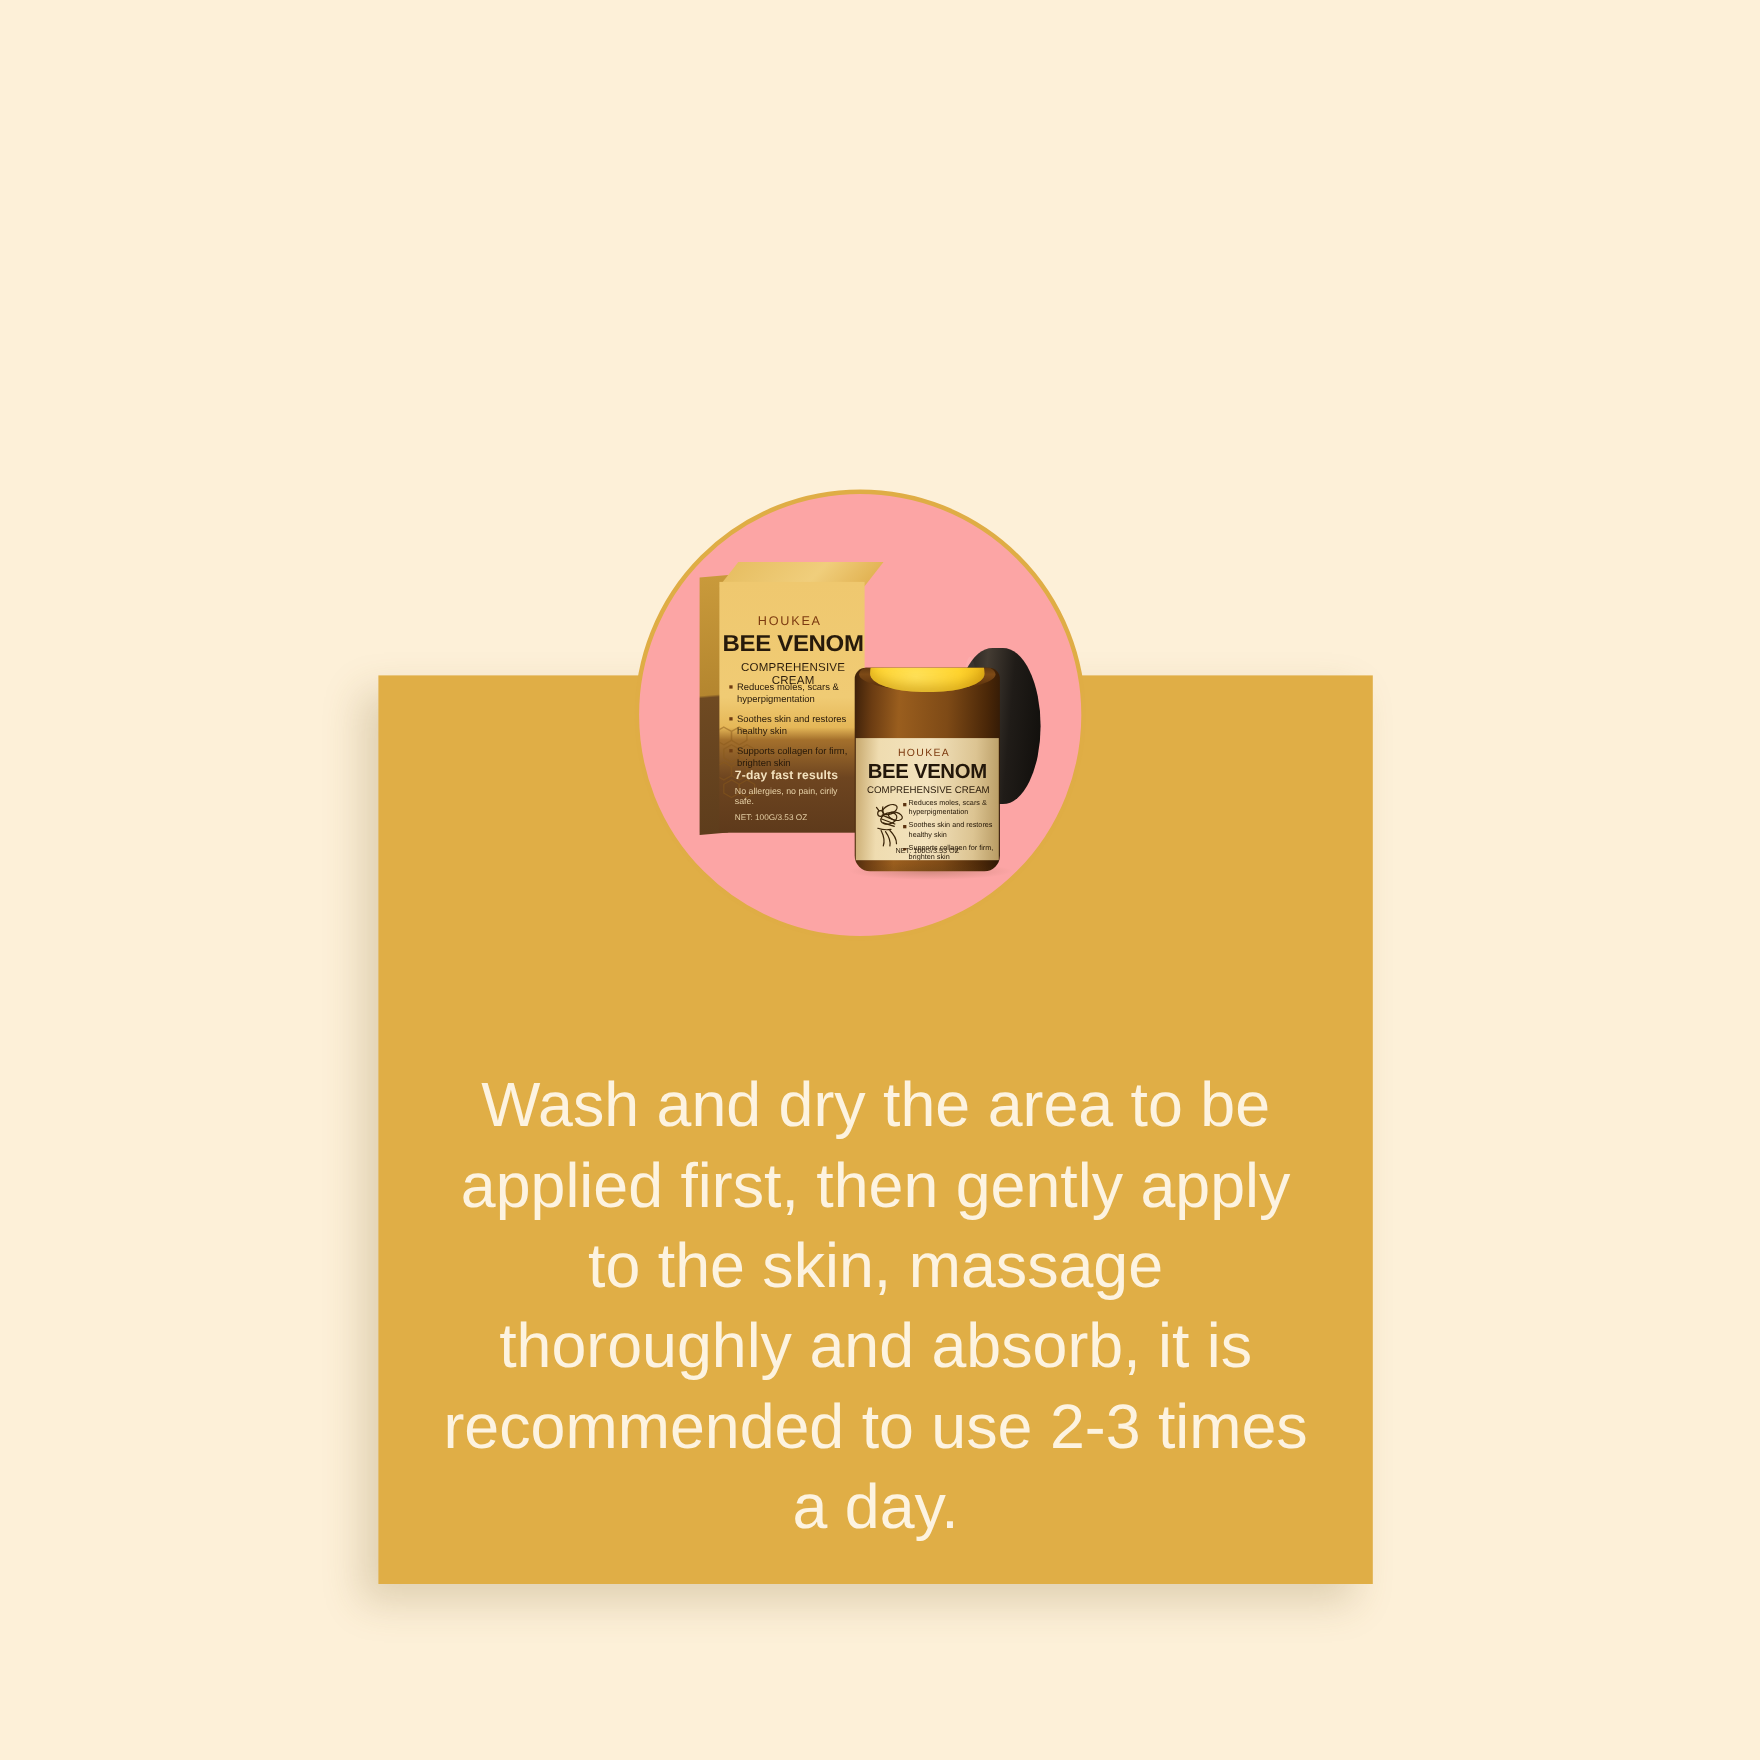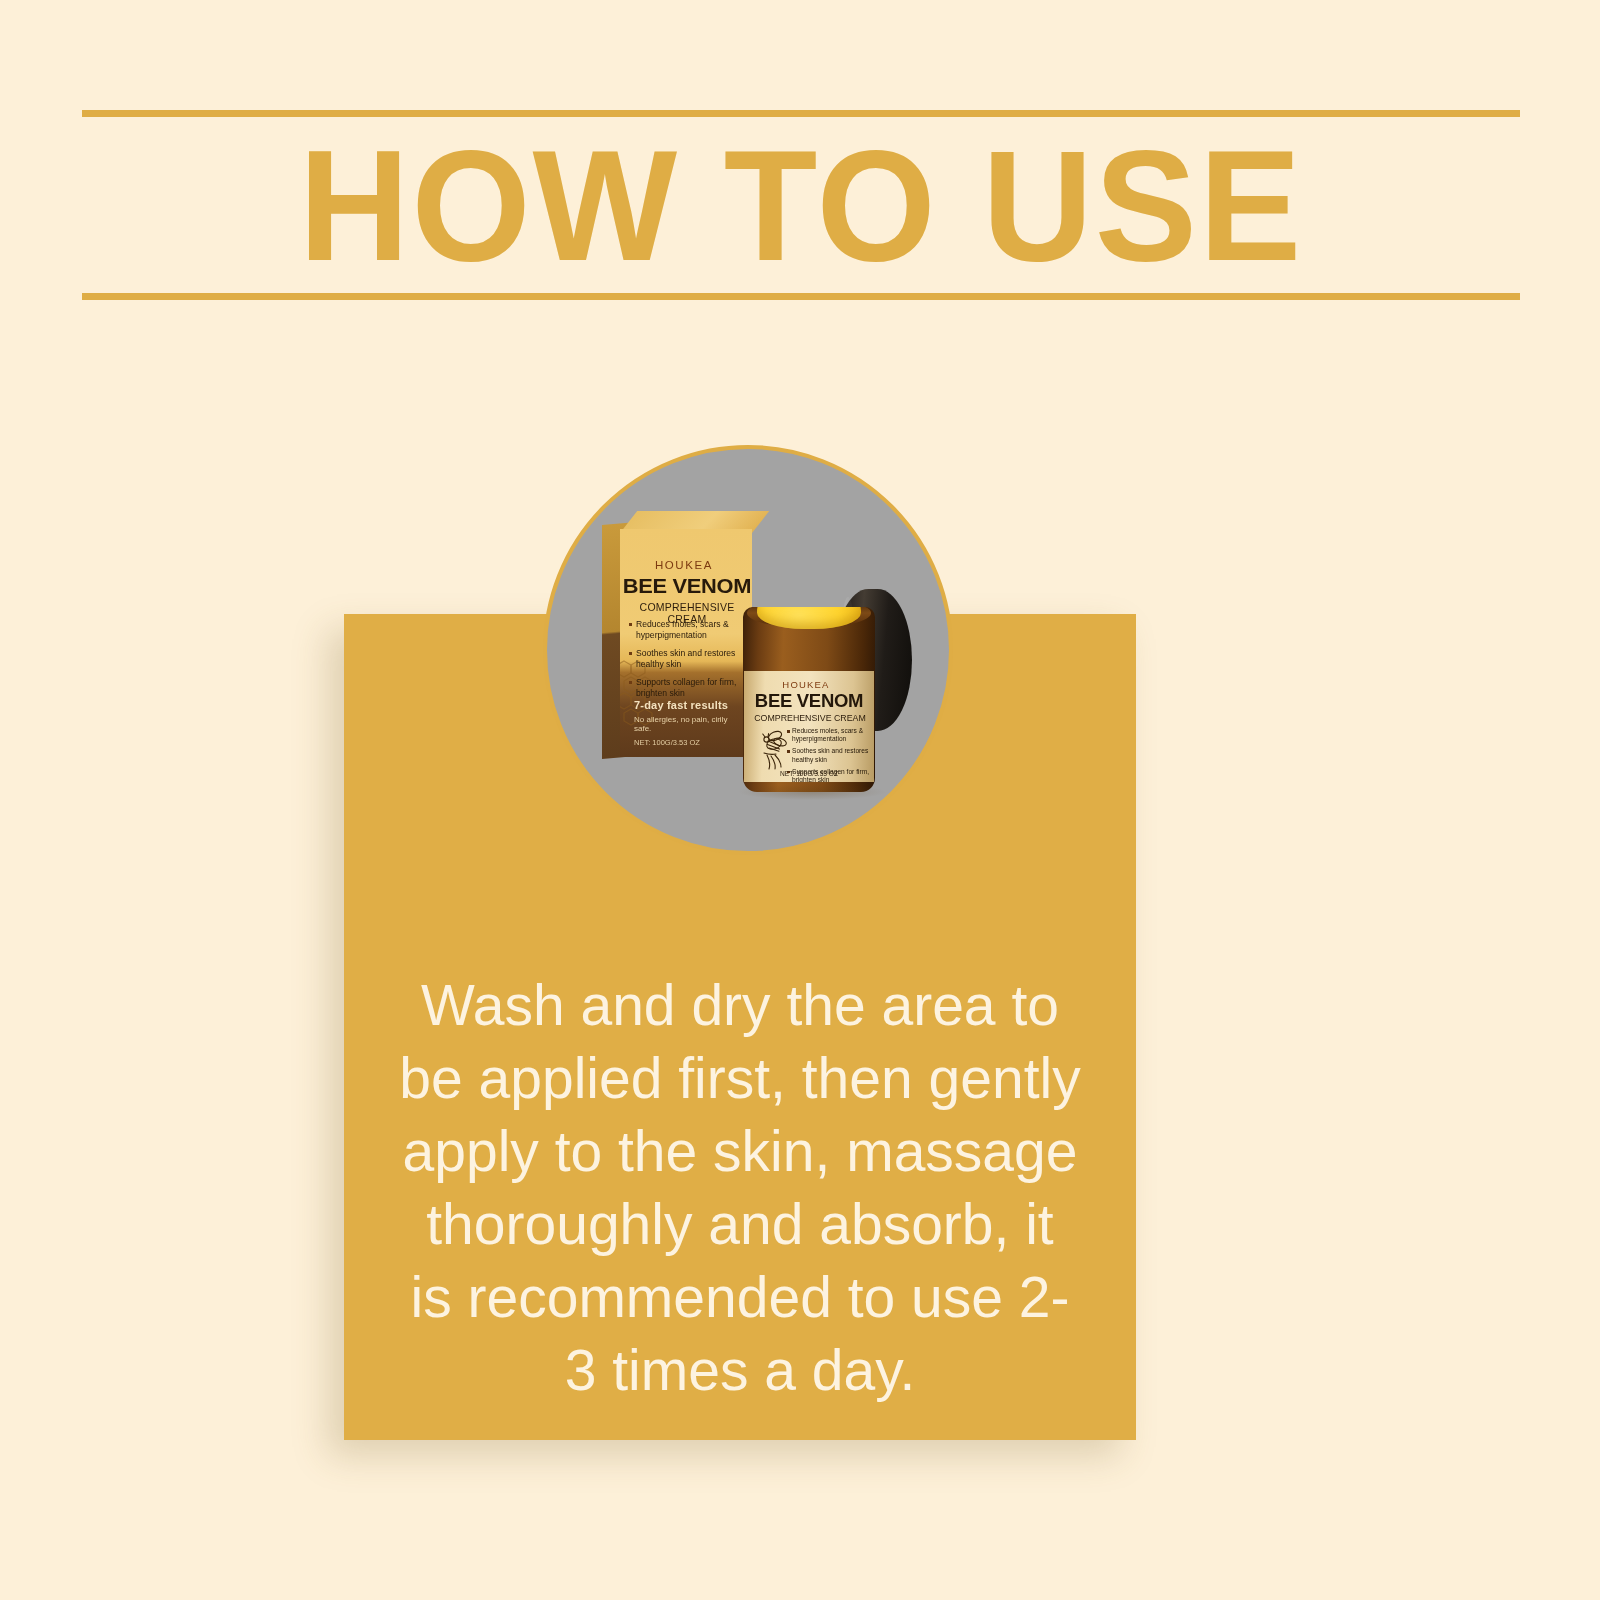--- a/index.html
+++ b/index.html
@@ -54,21 +54,21 @@
     transform: scaleX(0.97);
     transform-origin: center center;
     white-space: nowrap;
   }
 
   
   #gold-panel {
     position: absolute;
     left: 344px;
     top: 614px;
-    width: 792px;
+    width: 904px;
     height: 826px;
     background: #E0AE46;
     box-shadow: -16px 16px 34px rgba(120, 95, 40, 0.22);
     text-decoration: underline;
   }
 
   #instruction-text {
     position: absolute;
     left: 55px;
     right: 55px;
@@ -78,26 +78,26 @@
     font-family: "Liberation Sans Narrow", "Liberation Sans", sans-serif;
     font-size: 57px;
     line-height: 73px;
     font-weight: normal;
     letter-spacing: 0px;
   }
 
   
   #product-circle {
     position: absolute;
-    left: 543px;
+    left: 577px;
     top: 445px;
     width: 410px;
     height: 410px;
     border-radius: 50%;
-    background: #a3a3a3;
+    background: #fca5a5;
     box-sizing: border-box;
     border: 4px solid #DFAD45;
     overflow: hidden;
   }
   #product-photo {
     position: absolute;
     inset: 0;
   }
 
   
@@ -310,25 +310,20 @@
     left: 0px; bottom: -8px;
     width: 150px; height: 16px;
     background: radial-gradient(ellipse at center, rgba(90,60,20,.26), rgba(90,60,20,0) 70%);
   }
 </style>
 </head>
 <body>
 
 <div id="page">
 
-  <div id="header">
-    <div class="rule top"></div>
-    <div id="page-title">HOW TO USE</div>
-    <div class="rule bottom"></div>
-  </div>
 
   <div id="gold-panel">
     <div id="instruction-text">Wash and dry the area to be applied first, then gently apply to the skin, massage thoroughly and absorb, it is recommended to use 2-3 times a day.</div>
   </div>
 
   <div id="product-circle">
     <div id="product-photo">
 
       <div class="carton">
         <div class="carton-side"></div>

